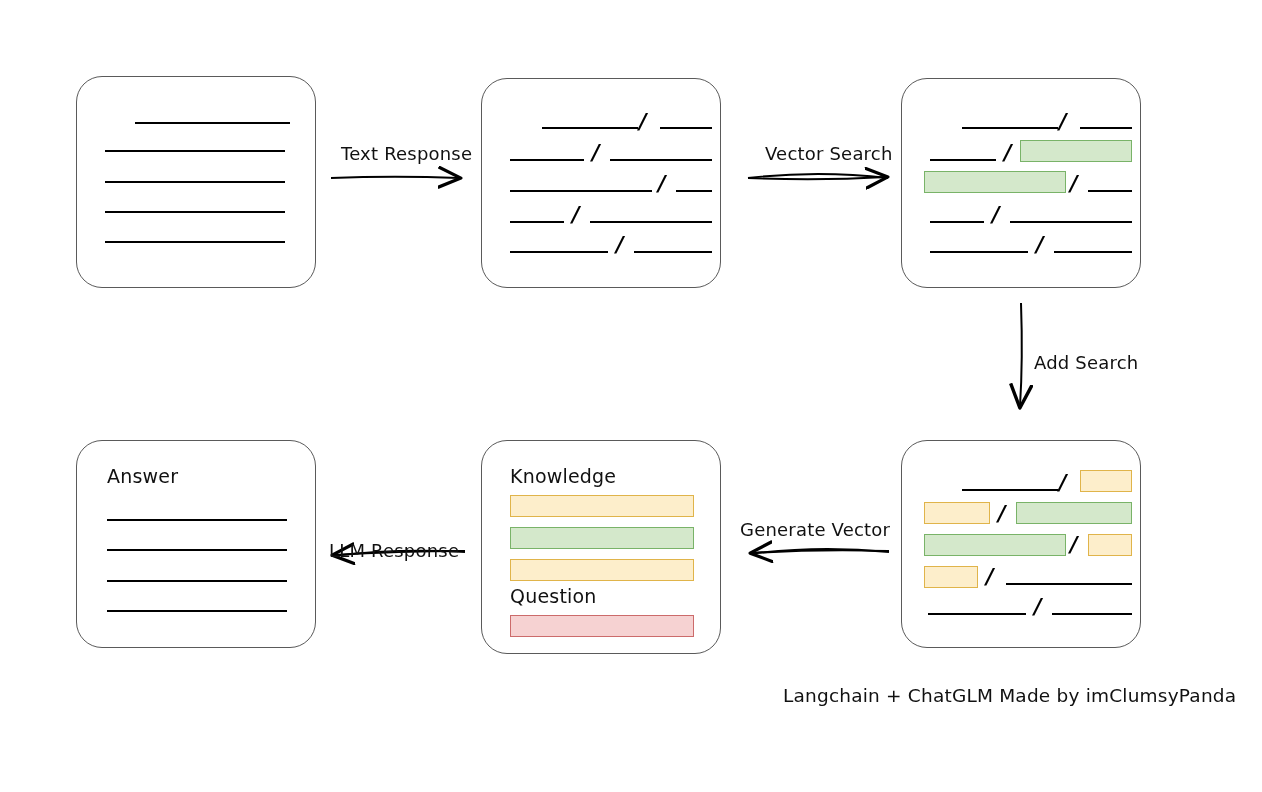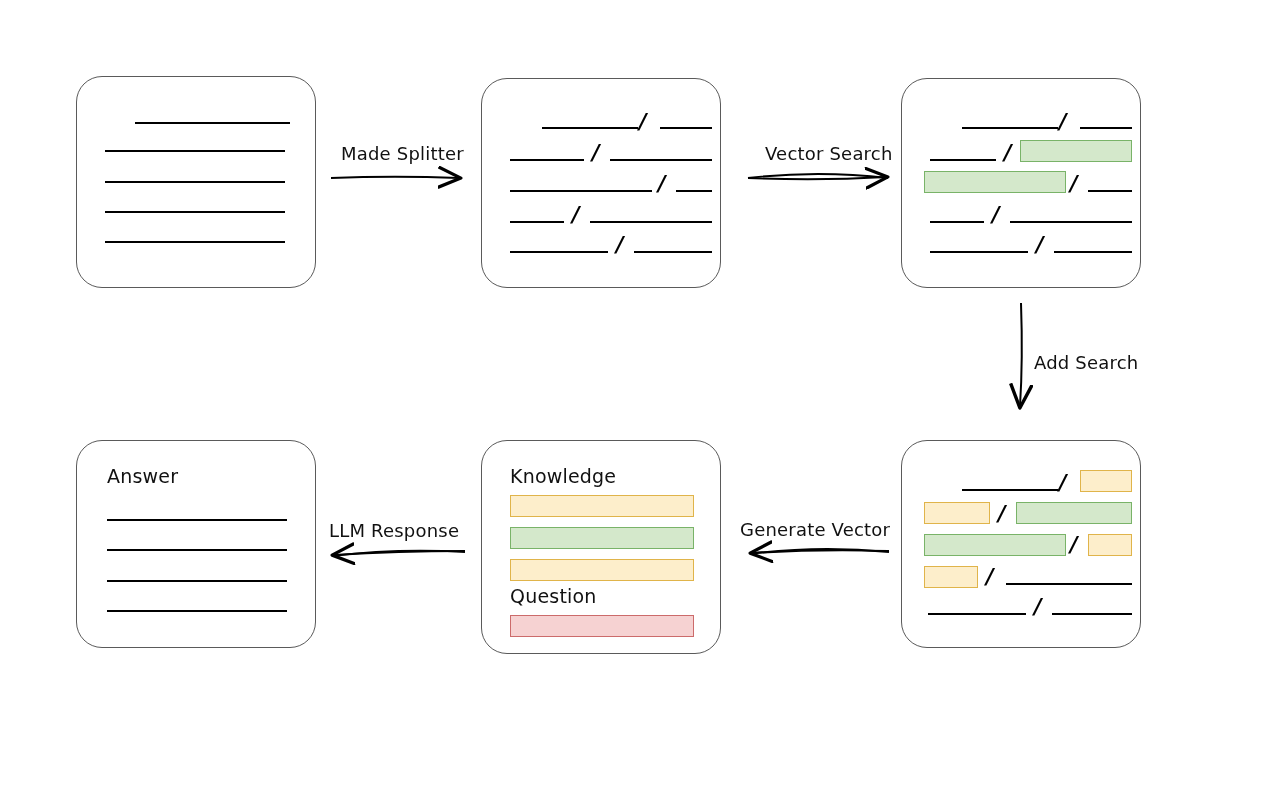--- a/index.html
+++ b/index.html
@@ -133,29 +133,29 @@
       <path d="M889,552 Q818,545 750,554" fill="none" stroke="#000" stroke-width="1.9"></path>
       <path d="M889,551 Q818,549 752,553" fill="none" stroke="#000" stroke-width="1.9" marker-end="url(#ah-l)"></path>
     </g>
 
     <g>
       <path d="M465,552 Q398,548 332,556" fill="none" stroke="#000" stroke-width="1.9"></path>
       <path d="M465,551 Q398,551 334,555" fill="none" stroke="#000" stroke-width="1.9" marker-end="url(#ah-l)"></path>
     </g>
   </svg>
 
-  <div class="edge-label" style="left:341px; top:143px;">Made Splitter</div>
+  <div class="edge-label" style="left:341px; top:143px;">Text Response</div>
 
   <div class="edge-label" style="left:765px; top:143px;">Vector Search</div>
 
   <div class="edge-label" style="left:1034px; top:352px;">Add Search</div>
 
   <div class="edge-label" style="left:740px; top:519px;">Generate Vector</div>
 
-  <div class="edge-label" style="left:329px; top:520px;text-align:right;">LLM Response</div>
+  <div class="edge-label" style="left:329px; top:540px;text-align:right;">LLM Response</div>
 
   <div class="node" style="left:76px; top:76px; width:240px; height:212px;">
     <div class="node-inner">
       <div class="seg plain" style="left:58px; top:45px; width:155px;"></div>
       <div class="seg plain" style="left:28px; top:73px; width:180px;"></div>
       <div class="seg plain" style="left:28px; top:104px; width:180px;"></div>
       <div class="seg plain" style="left:28px; top:134px; width:180px;"></div>
       <div class="seg plain" style="left:28px; top:164px; width:180px;"></div>
     </div>
   </div>
@@ -249,14 +249,15 @@
       <div class="seg hl hl-yellow" style="left:22px; top:125px; width:54px;"></div>
       <div class="slash" style="left:84px; top:126px;">/</div>
       <div class="seg plain" style="left:104px; top:142px; width:126px;"></div>
 
       <div class="seg plain" style="left:26px; top:172px; width:98px;"></div>
       <div class="slash" style="left:132px; top:156px;">/</div>
       <div class="seg plain" style="left:150px; top:172px; width:80px;"></div>
     </div>
   </div>
 
+  <div class="footer-note" style="left:783px; top:685px;">Langchain + ChatGLM Made by imClumsyPanda</div>
 
 </div>
 
 </body></html>

